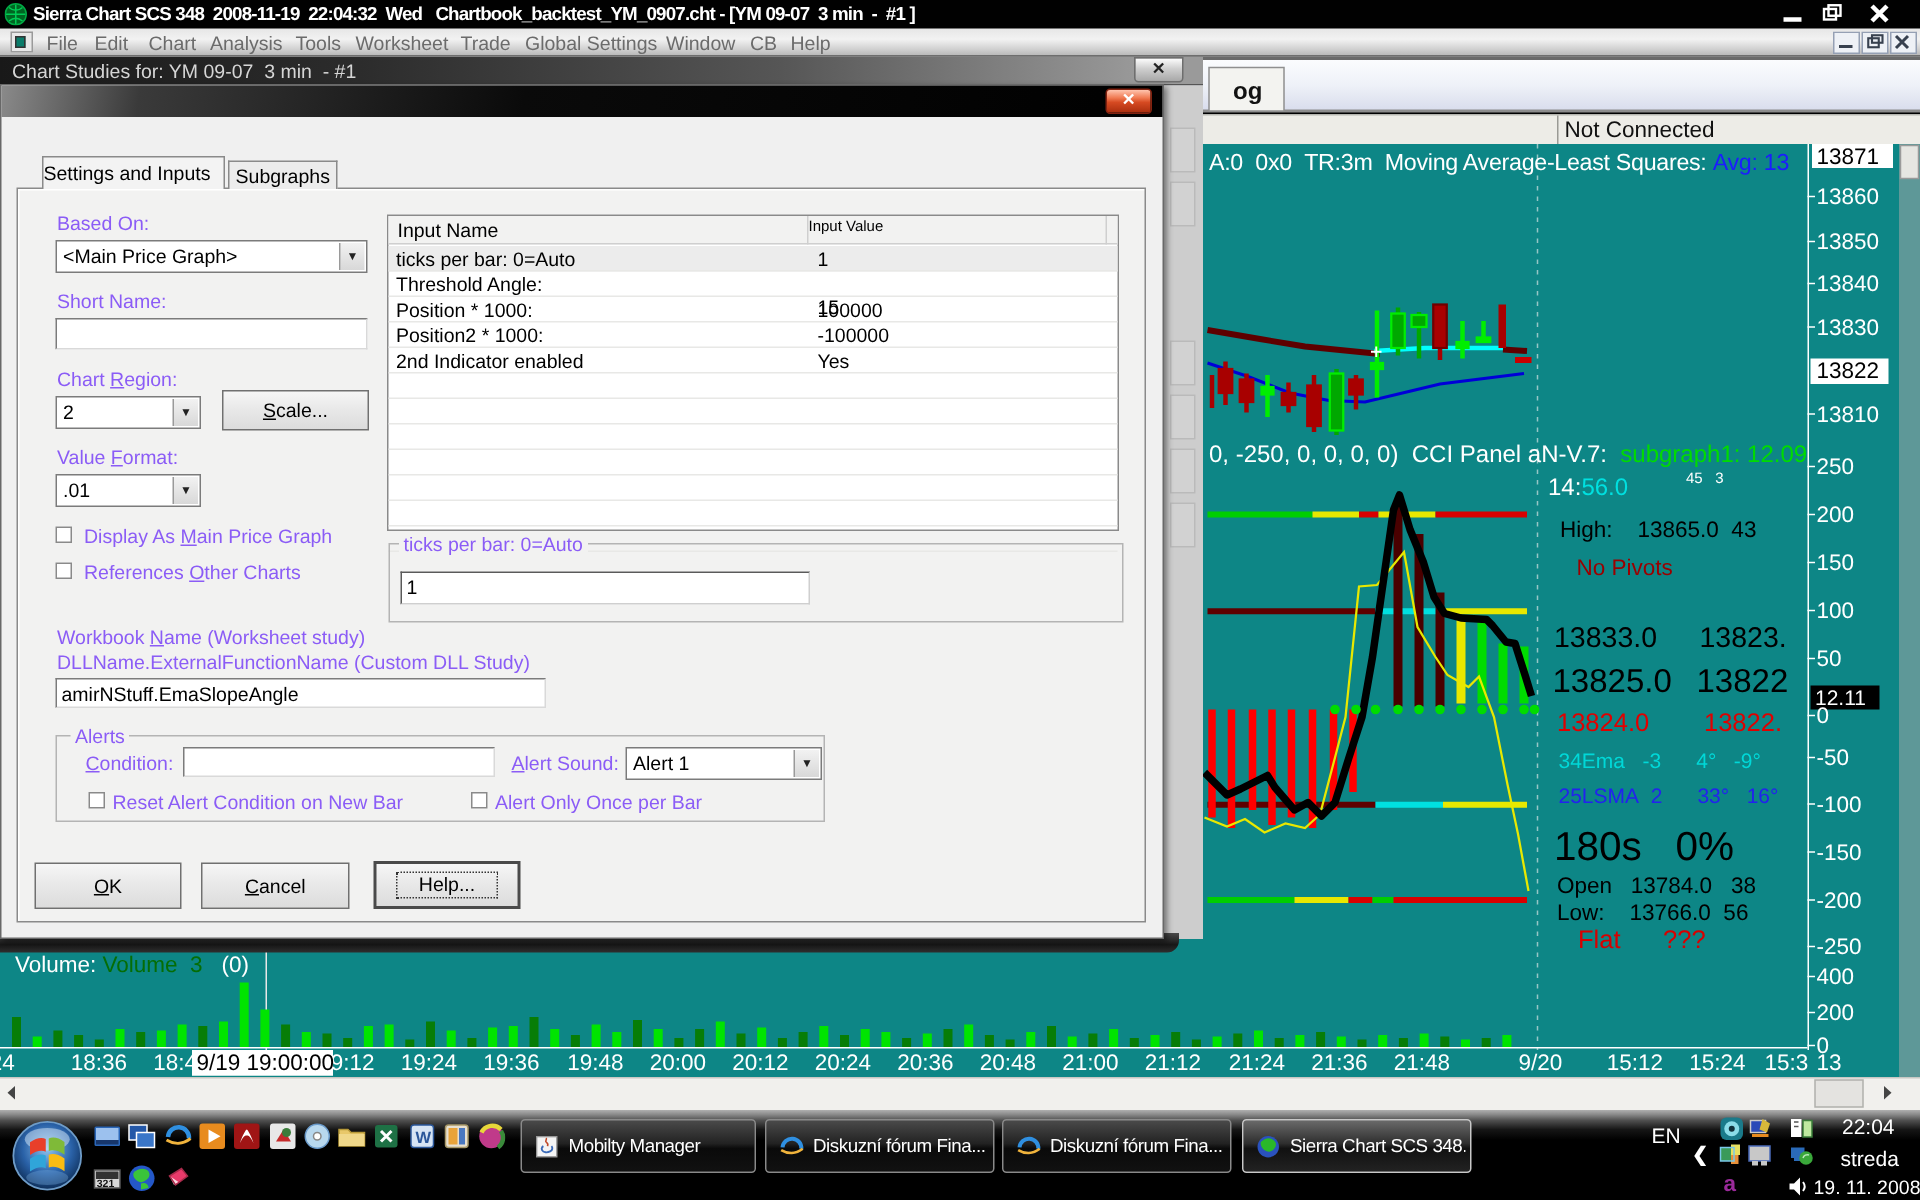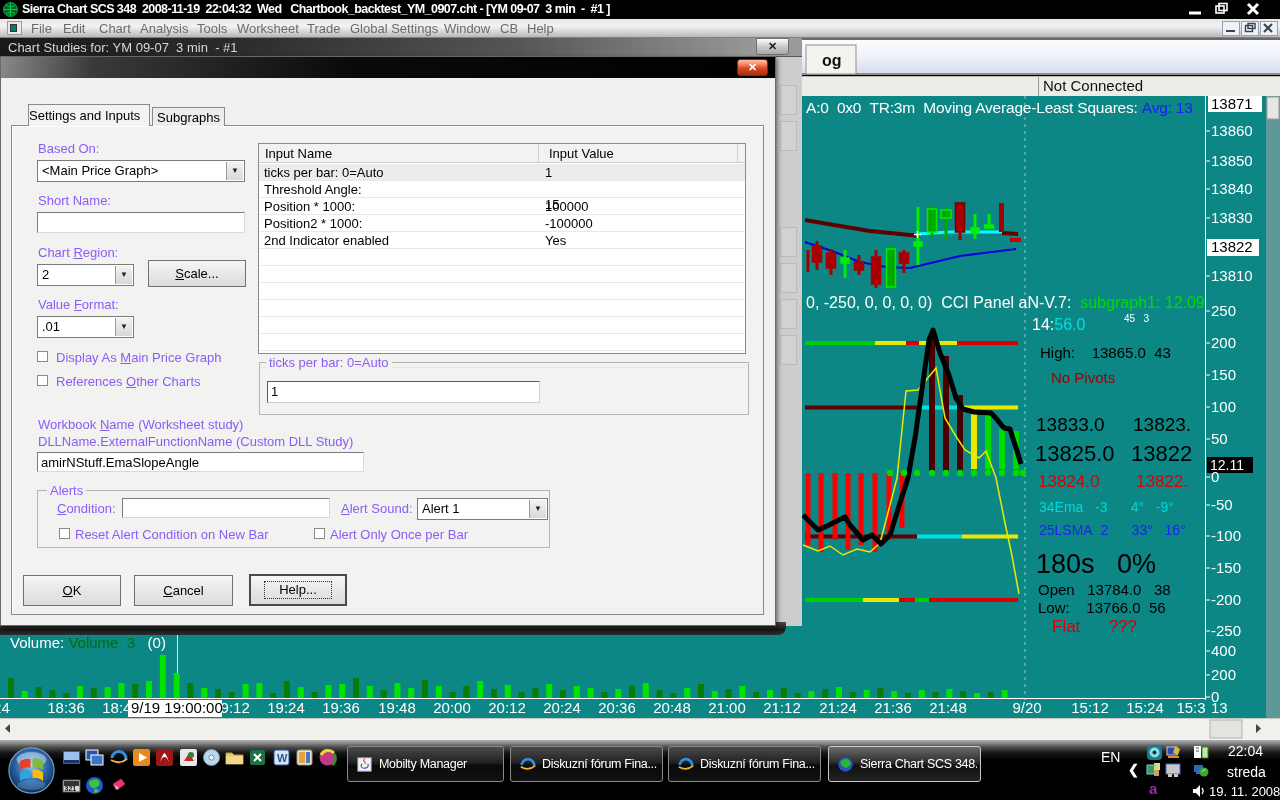--- a/index.html
+++ b/index.html
@@ -371,21 +371,21 @@
 <div class="cb" style="left:58px;top:471px"></div>
 <div class="lbl" style="left:74px;top:470px">Reset Alert Condition on New Bar</div>
 <div class="cb" style="left:313px;top:471px"></div>
 <div class="lbl" style="left:329px;top:470px">Alert Only Once per Bar</div>
 <div class="btn" style="left:22px;top:518px;width:98px;height:31px;line-height:29px"><u>O</u>K</div>
 <div class="btn" style="left:133px;top:518px;width:99px;height:31px;line-height:29px"><u>C</u>ancel</div>
 <div class="btn" style="left:248px;top:517px;width:98px;height:32px;line-height:28px;border:2px solid #4a4a4a"><span style="outline:1px dotted #333;padding:0 14px 1px">Help...</span></div>
 <div class="abs" style="left:257px;top:86px;width:488px;height:211px;background:#fff;border:1px solid #8a8a8a">
 <div class="abs" style="left:0;top:0;width:486px;height:19px;background:#f2f2f1;border-bottom:1px solid #cfcfcf">
 <div class="abs" style="left:6px;top:2px;font-size:13px">Input Name</div>
-<div class="abs" style="left:290px;top:2px;font-size:13px">Input Value</div>
+<div class="abs" style="left:280px;top:2px;font-size:10px">Input Value</div>
 <div class="abs" style="left:279px;top:0;width:1px;height:19px;background:#cfcfcf"></div>
 <div class="abs" style="left:478px;top:0;width:1px;height:19px;background:#cfcfcf"></div>
 </div>
 <div class="abs" style="left:0;top:20px;width:486px;height:17px;background:#ececec;border-bottom:1px solid #e8e8e6">
 <div class="abs" style="left:5px;top:1px;font-size:13px">ticks per bar: 0=Auto</div>
 <div class="abs" style="left:286px;top:1px;font-size:13px">1</div>
 </div>
 <div class="abs" style="left:0;top:37px;width:486px;height:17px;border-bottom:1px solid #e8e8e6">
 <div class="abs" style="left:5px;top:1px;font-size:13px">Threshold Angle:</div>
 <div class="abs" style="left:286px;top:16px;font-size:13px">15</div>

